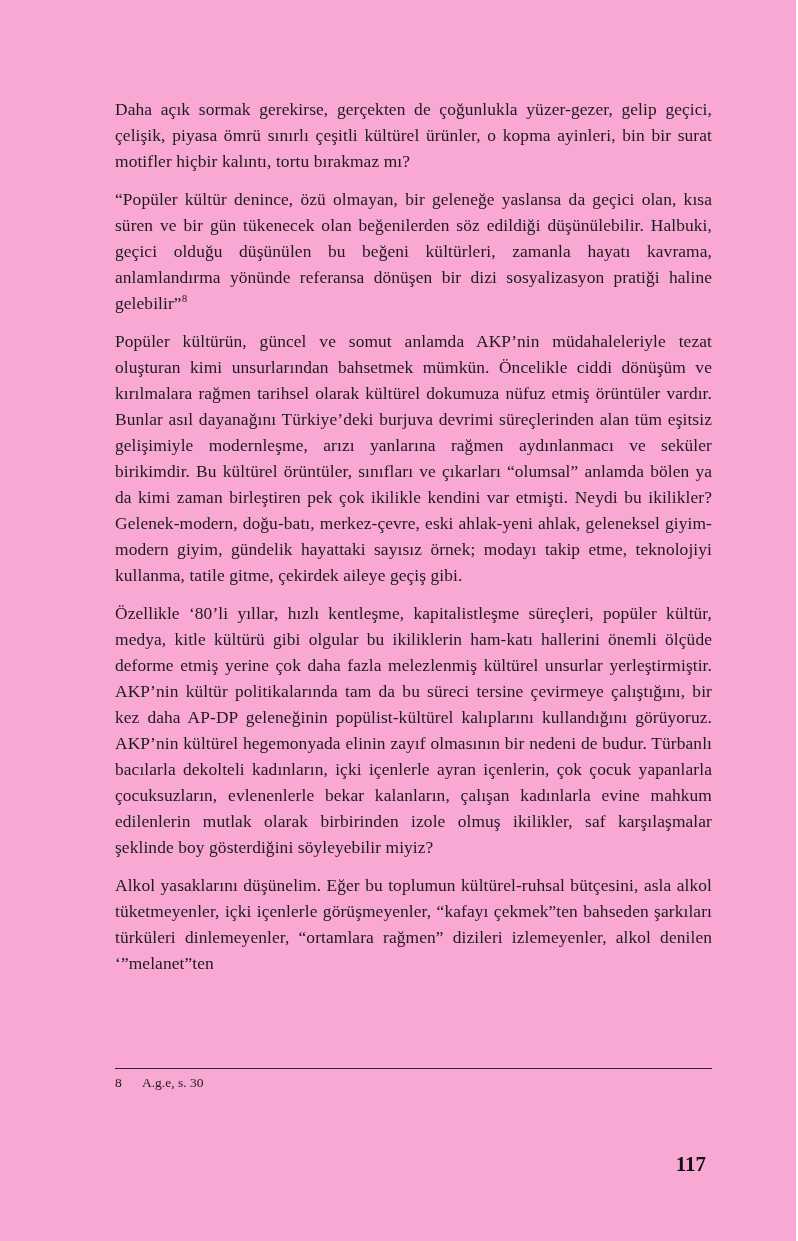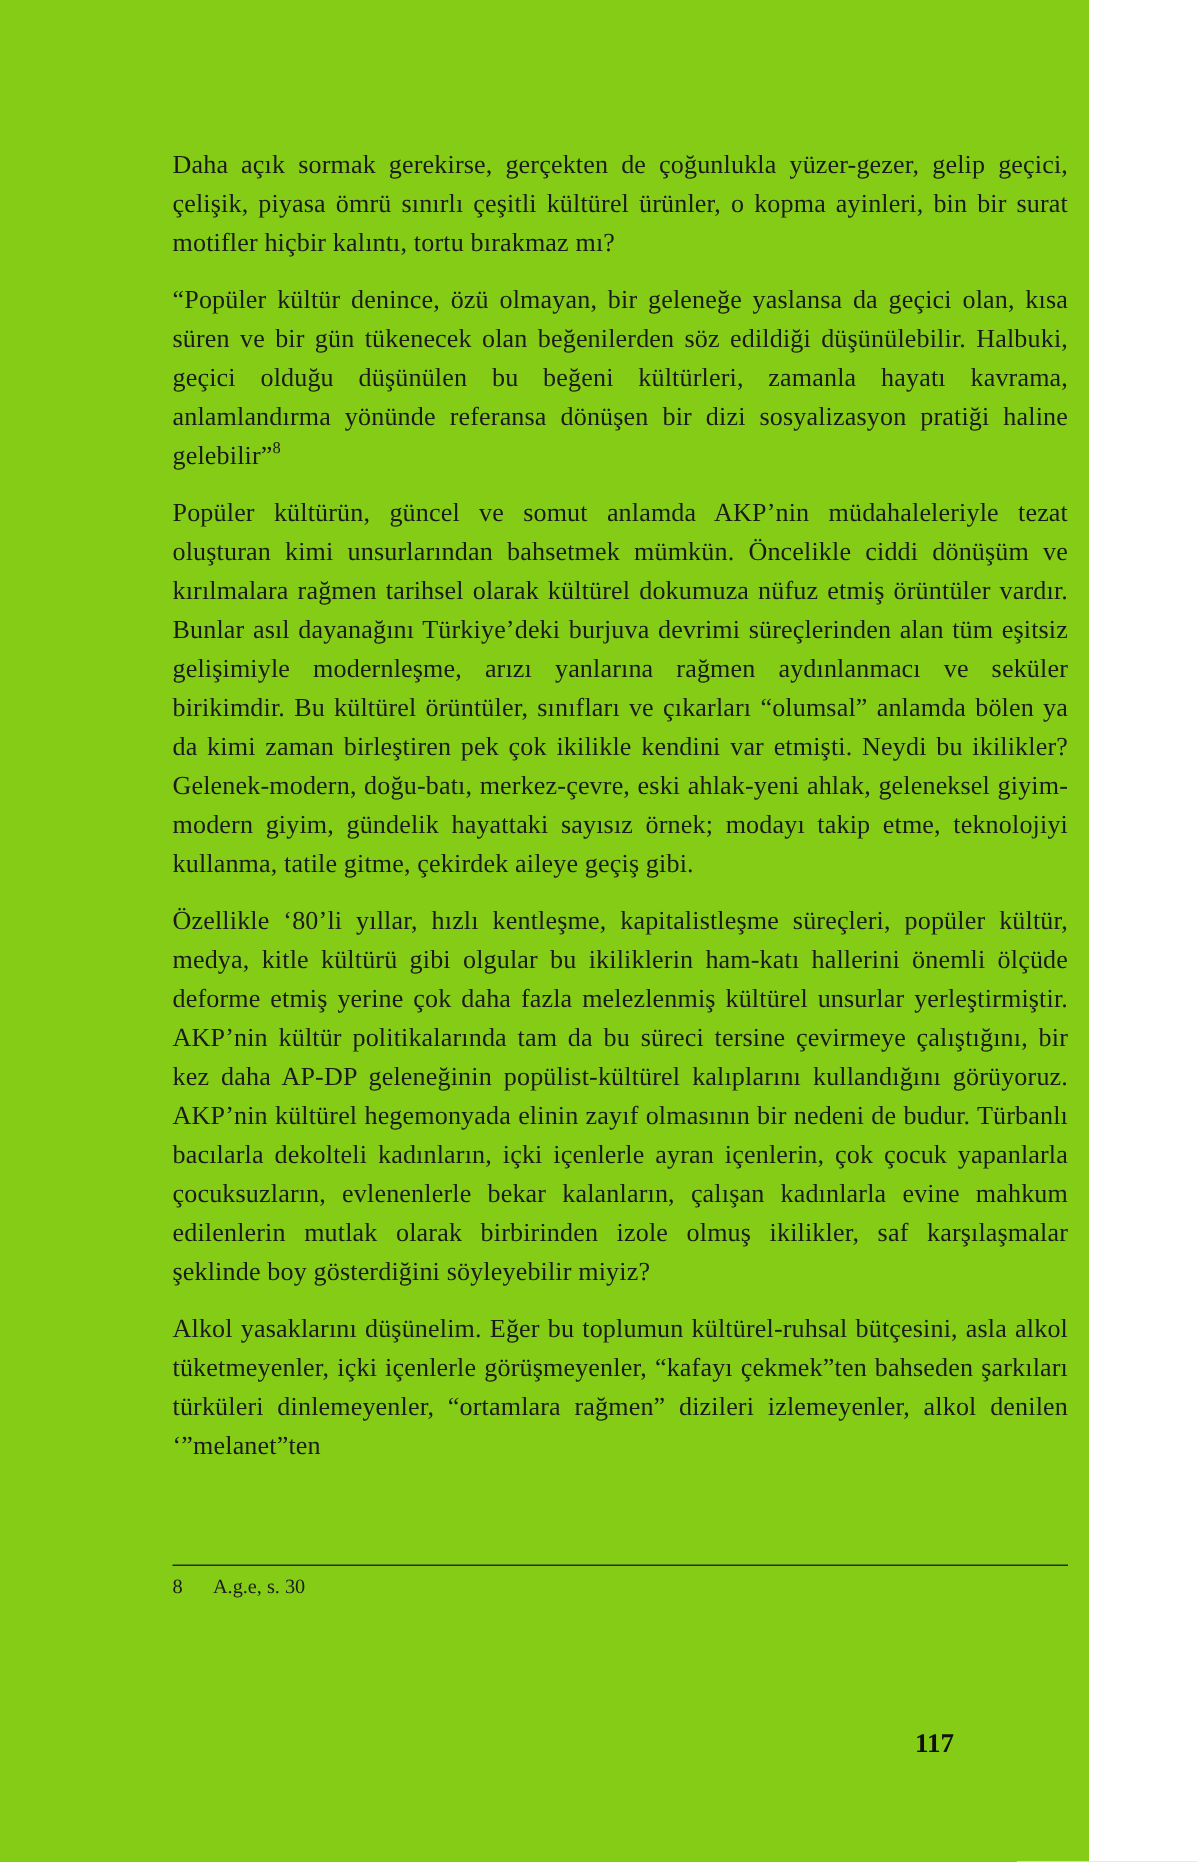--- a/index.html
+++ b/index.html
@@ -2,23 +2,23 @@
 <html lang="tr"><head>
 <meta charset="utf-8">
 <style>
   html, body {
     margin: 0;
     padding: 0;
     background: #ffffff;
   }
   .page {
     position: relative;
-    width: 726px;
+    width: 796px;
     height: 1241px;
-    background: #84cc16;
+    background: #f9a8d4;
     font-family: "Liberation Serif", "DejaVu Serif", serif;
     color: #1b1b1b;
     overflow: hidden;
   }
   .text-block {
     position: absolute;
     left: 115px;
     top: 96px;
     width: 597px;
   }
@@ -31,21 +31,21 @@
   }
   .text-block p:last-child { margin-bottom: 0; }
   sup.footnote-ref {
     font-size: 11px;
     line-height: 0;
     vertical-align: super;
   }
   .footnote-area {
     position: absolute;
     left: 115px;
-    top: 1043px;
+    top: 1068px;
     width: 597px;
   }
   .footnote-rule {
     border: none;
     border-top: 1.4px solid #2b2b2b;
     margin: 0 0 5px 0;
     height: 0;
   }
   .footnote {
     font-size: 13.5px;
@@ -53,21 +53,21 @@
     color: #1b1b1b;
   }
   .footnote-num {
     display: inline-block;
     width: 27px;
   }
   .page-number {
     position: absolute;
     right: 90px;
     top: 1152px;
-    font-size: 18px;
+    font-size: 21px;
     font-weight: bold;
     color: #111111;
   }
 </style>
 </head>
 <body>
 
 <div class="page">
 
   <div class="text-block">

